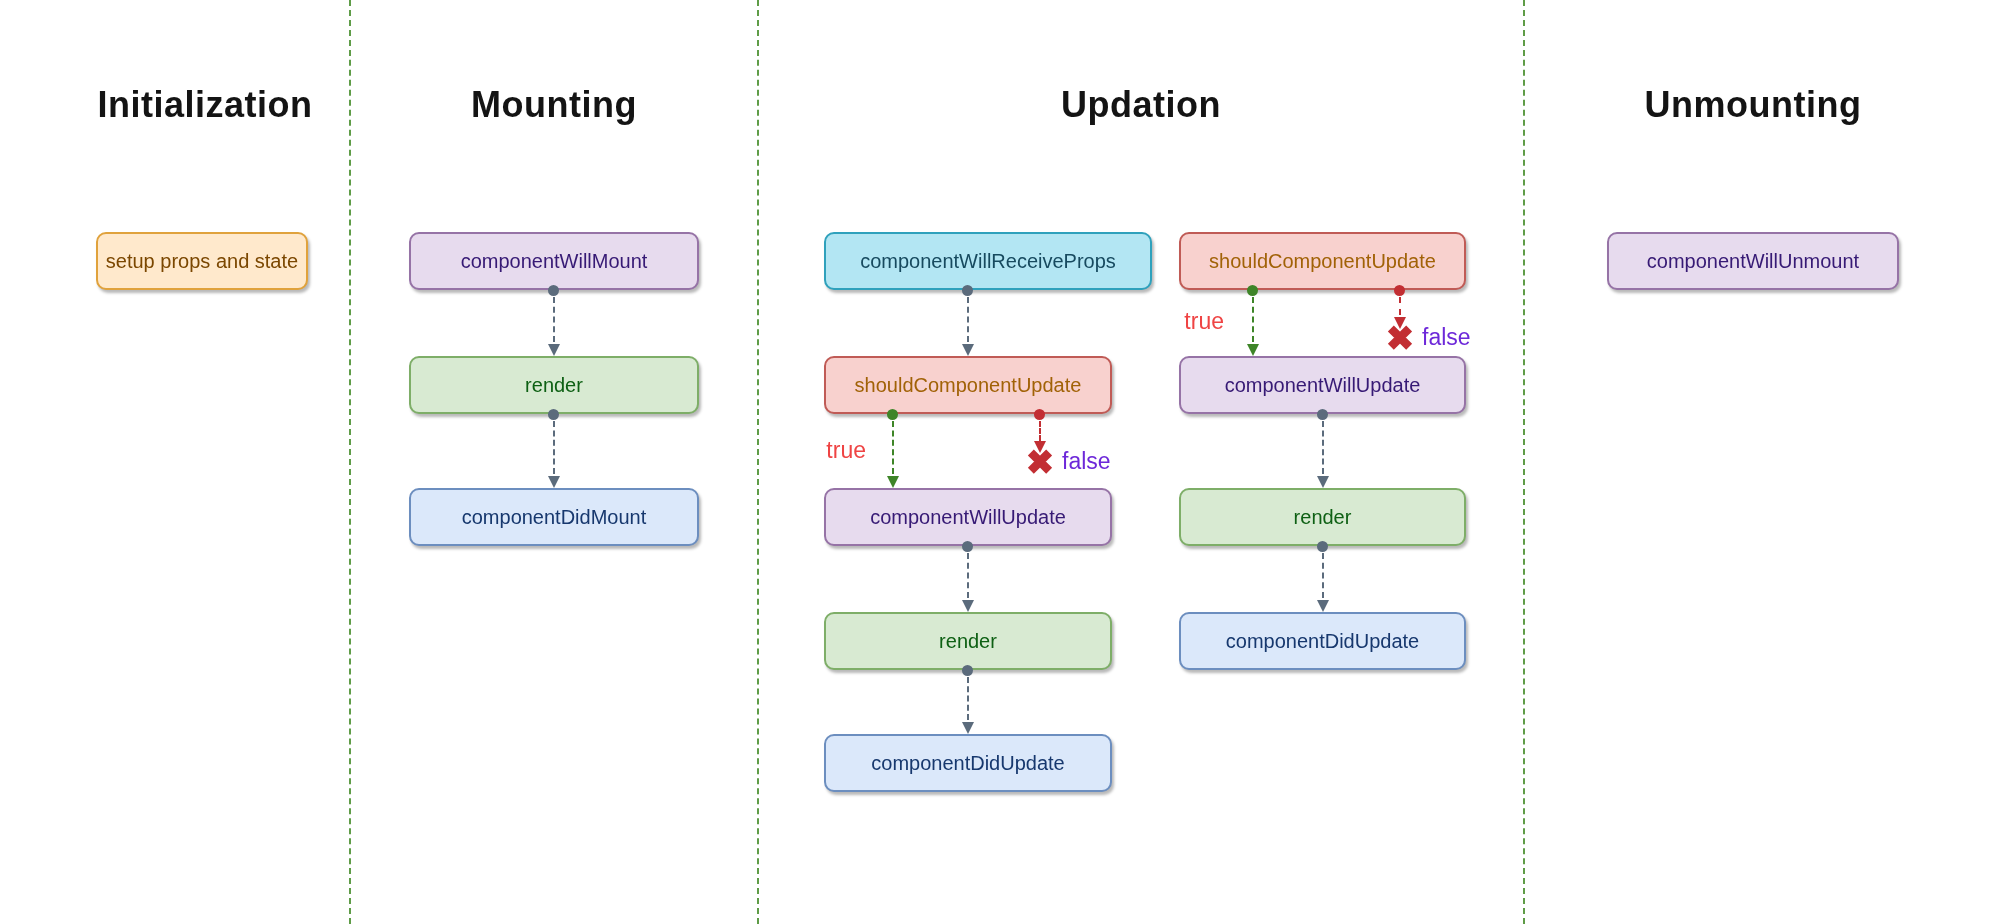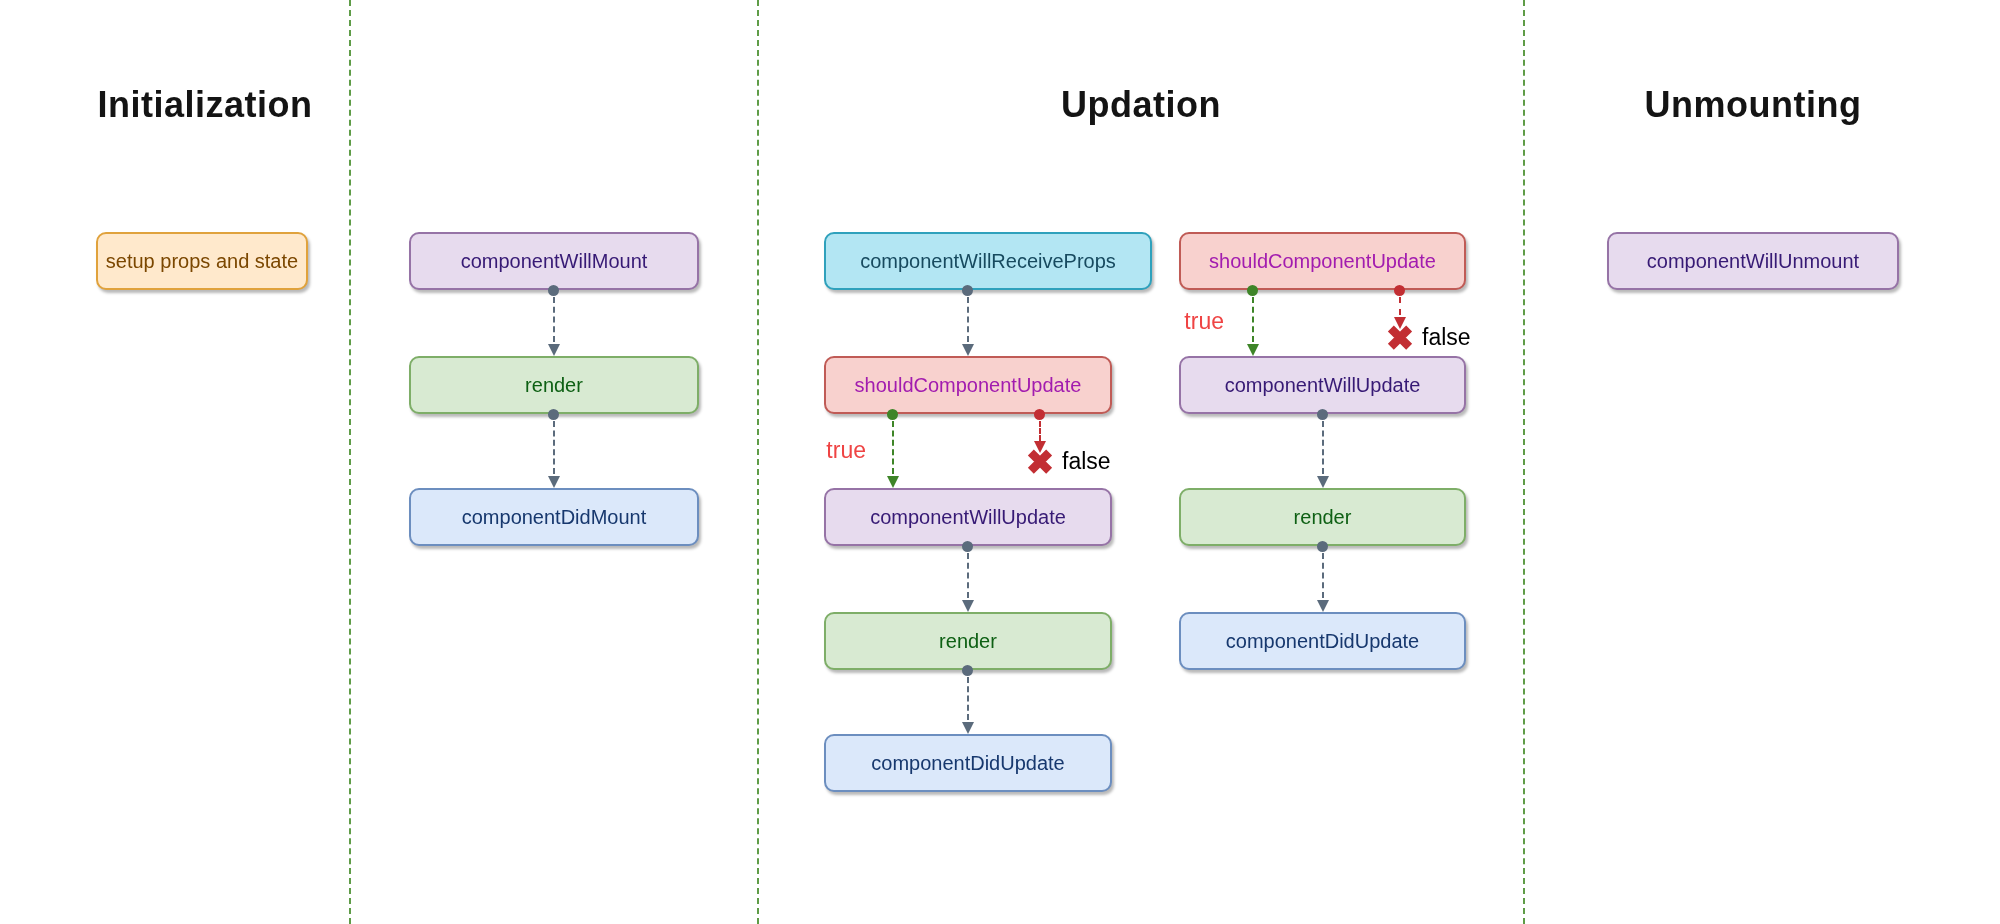--- a/index.html
+++ b/index.html
@@ -20,48 +20,49 @@
     position:absolute;height:58px;border-radius:10px;border:2px solid;
     display:flex;align-items:center;justify-content:center;
     font-size:20px;box-shadow:2px 3px 3px rgba(0,0,0,0.28);box-sizing:border-box;
     white-space:nowrap;
   }
   .orange{background:#FFE9CC;border-color:#E0A23C;color:#7B4700;}
   .purple{background:#E7DBEE;border-color:#9673A6;color:#371A75;}
   .green {background:#D8EAD2;border-color:#7EAE68;color:#0E6014;}
   .blue  {background:#DBE8FA;border-color:#6C8EBF;color:#17386E;}
   .cyan  {background:#B3E6F3;border-color:#2FA1BC;color:#174A5F;}
-  .red   {background:#F8D1CE;border-color:#C05B56;color:#a21caf;}
+  .red   {background:#F8D1CE;border-color:#C05B56;color:#a16207;}
   .dot{position:absolute;width:11px;height:11px;border-radius:50%;}
   .dot.slate{background:#5B6B7C;}
   .dot.tgreen{background:#3E8528;}
   .dot.tred{background:#C22E33;}
   .vline{position:absolute;width:0;}
   .vline.slate{border-left:2px dashed #5B6B7C;}
   .vline.tgreen{border-left:2px dashed #3E8528;}
   .vline.tred{border-left:2px dashed #C22E33;}
   .arrow{position:absolute;width:0;height:0;border-left:6px solid transparent;border-right:6px solid transparent;}
   .arrow.slate{border-top:12px solid #5B6B7C;}
   .arrow.tgreen{border-top:12px solid #3E8528;}
   .arrow.tred{border-top:12px solid #C22E33;}
   .blabel{position:absolute;font-size:23px;line-height:26px;}
   .blabel.tgreen{color:#ef4444;}
-  .blabel.tred{color:#000000;}
+  .blabel.tred{color:#6d28d9;}
   .xmark{position:absolute;font-size:34px;line-height:36px;font-weight:bold;color:#C22E33;text-align:center;}
 </style>
 </head>
 <body>
 
 <div class="canvas">
 
   <div class="divider" style="left:349px"></div>
   <div class="divider" style="left:757px"></div>
   <div class="divider" style="left:1523px"></div>
 
   <div class="heading" style="left:0;width:410px">Initialization</div>
+  <div class="heading" style="left:350px;width:408px">Mounting</div>
   <div class="heading" style="left:758px;width:766px">Updation</div>
   <div class="heading" style="left:1524px;width:458px">Unmounting</div>
 
 
   <div class="node purple" style="left:409px;top:232px;width:290px">componentWillMount</div>
 
   <div class="node orange" style="left:96px;top:232px;width:212px">setup props and state</div>
   <div class="node green" style="left:409px;top:356px;width:290px">render</div>
   <div class="node blue" style="left:409px;top:488px;width:290px">componentDidMount</div>
 

